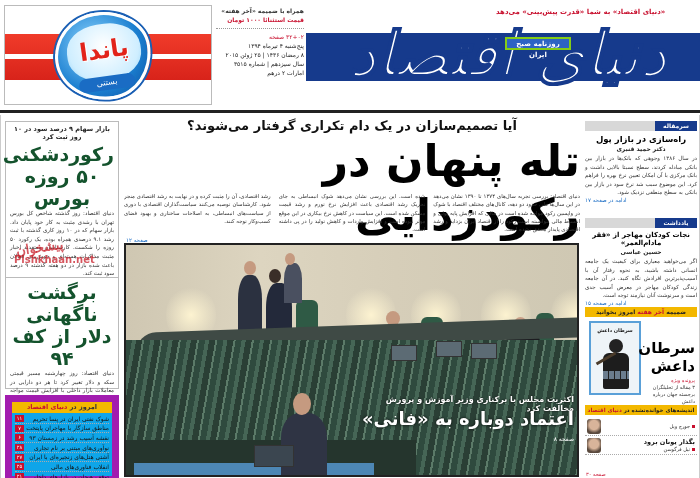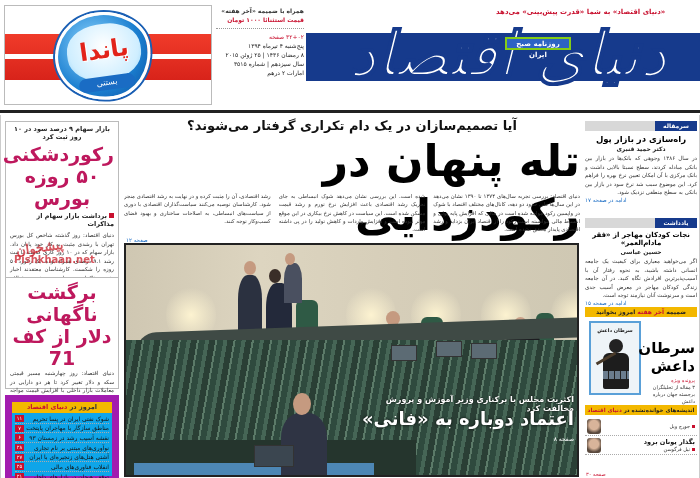--- a/index.html
+++ b/index.html
@@ -28,21 +28,21 @@
   .tagline-box { position: absolute; left: 505px; top: 37px; width: 66px; height: 13px; border: 2px solid #84cc16; background: #2d63c4; color: #fff; font-size: 7px; text-align: center; line-height: 11px; font-weight: bold; }
 
   .top-rule { position: absolute; left: 0; top: 110px; width: 700px; height: 3px; background: #222; }
 
   
   .col-left { position: absolute; left: 0; top: 115px; width: 122px; height: 363px; border-left: 1px solid #ccc; }
   .box { position: absolute; left: 4px; width: 114px; border: 1px solid #bbb; background: #fff; padding: 3px 4px; }
   .box1 { top: 6px; height: 160px; }
   .box2 { top: 162px; height: 112px; }
   .kicker-sm { font-size: 6.5px; text-align: center; color: #222; font-weight: bold; margin-bottom: 2px; }
-  .head-bold { font-size: 19px; line-height: 22px; font-weight: bold; text-align: center; color: #be185d; font-family: "DejaVu Sans", sans-serif; }
+  .head-bold { font-size: 19px; line-height: 22px; font-weight: bold; text-align: center; color: #14532d; font-family: "DejaVu Sans", sans-serif; }
   .sub-red { font-size: 6.5px; color: #222; font-weight: bold; margin: 3px 0; text-align: right; }
   .sub-red .sq { display: inline-block; width: 5px; height: 5px; background: #c8102e; margin-left: 2px; }
   .body-tiny { font-size: 5.5px; line-height: 8.6px; color: #333; text-align: justify; }
   .more-link { font-size: 5.5px; color: #1a6cc4; text-align: left; margin-top: 2px; }
   .watermark { position: absolute; left: 10px; top: 118px; font-size: 13px; color: rgba(200,30,40,0.75); font-weight: bold; font-family: "DejaVu Serif", serif; transform: rotate(-8deg); }
   .watermark2 { position: absolute; left: 8px; top: 132px; font-size: 10px; color: rgba(200,30,40,0.75); font-weight: bold; }
 
   .index-box { position: absolute; left: 4px; top: 280px; width: 114px; height: 88px; border: 7px solid #a21caf; background: #0ea5e9; }
   .index-title { height: 11px; background: #f3b800; font-size: 6.5px; font-weight: bold; text-align: center; line-height: 11px; color: #333; }
   .index-title .red { color: #c8102e; }
@@ -137,29 +137,28 @@
   <div class="logo-text">دنیای اقتصاد</div>
   <div class="slogan">«دنیای اقتصاد» به شما «قدرت پیش‌بینی» می‌دهد</div>
   <div class="tagline-box">روزنامه صبح ایران</div>
 </div>
 <div class="top-rule"></div>
 
 <div class="col-left">
   <div class="box box1">
     <div class="kicker-sm">بازار سهام ۹ درصد سود در ۱۰ روز ثبت کرد</div>
     <div class="head-bold">رکوردشکنی ۵۰ روزه بورس</div>
-    <div class="sub-red"><span class="sq"></span><span>برداشت بازار سهام از مذاکرات</span></div>
     <div class="body-tiny">دنیای اقتصاد: روز گذشته شاخص کل بورس تهران با رشدی مثبت به کار خود پایان داد. بازار سهام که در ۱۰ روز کاری گذشته با ثبت رشد ۹.۱ درصدی همراه بوده، یک رکورد ۵۰ روزه را شکست. کارشناسان معتقدند اخبار مثبت مذاکرات هسته‌ای و خوش‌بینی فعالان باعث شده بازار در دو هفته گذشته ۹ درصد سود ثبت کند.</div>
     <div class="more-link">صفحه ۹</div>
     <div class="watermark">پیشخوان</div>
     <div class="watermark2">Pishkhaan.net</div>
   </div>
 
   <div class="box box2">
-    <div class="head-bold">برگشت ناگهانی دلار از کف 71</div>
+    <div class="head-bold">برگشت ناگهانی دلار از کف ۹۴</div>
     <div class="body-tiny">دنیای اقتصاد: روز چهارشنبه مسیر قیمتی سکه و دلار تغییر کرد تا هر دو دارایی در معاملات بازار داخلی با افزایش قیمت مواجه شوند. در جلسه روز گذشته بهای دلار با ۲۰ تومان افزایش به ۳۲۶۳ تومان رسید. این بیشترین جهش دلار در ۲۰ روز گذشته بود. انتظارات از ادامه افت قیمت معکوس شد.</div>
     <div class="more-link">صفحه ۱۳</div>
   </div>
 
   <div class="index-box">
     <div class="index-title"><span>امروز در</span> <span class="red">دنیای اقتصاد</span></div>
     <ul class="index-list">
       <li>
           <span>شوک نفتی ایران در پسا تحریم</span>
           <span class="pg">۱۱</span>

